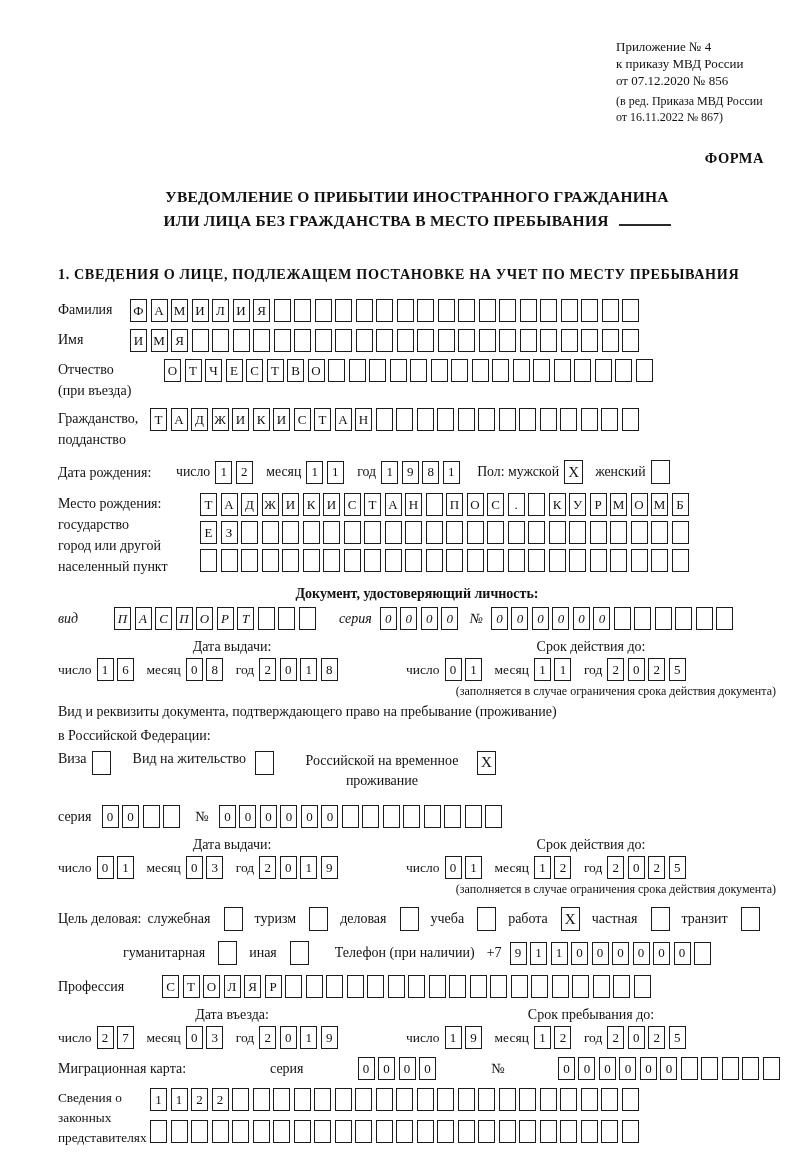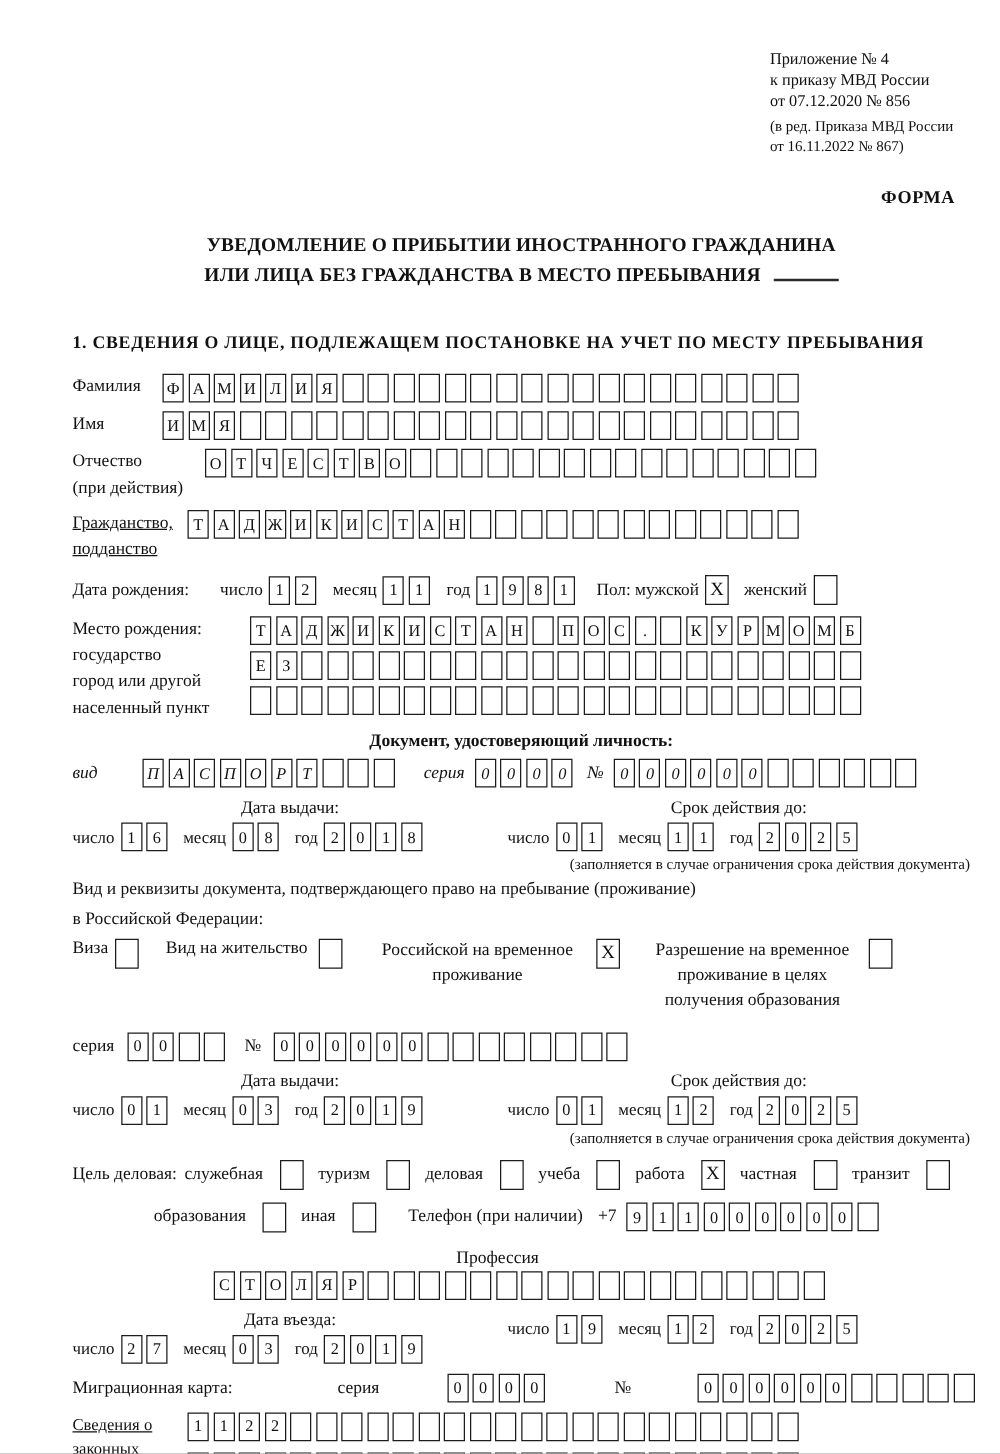--- a/index.html
+++ b/index.html
@@ -12,21 +12,21 @@
   }
   .ref { margin-left:558px; font-size:13px; line-height:1.32; }
   .ref .sub { font-size:12px; margin-top:5px; line-height:1.3; }
   .forma { text-align:right; padding-right:12px; font-weight:bold; font-size:14.5px; margin-top:24px; letter-spacing:0.5px; }
   .title { text-align:center; font-weight:bold; font-size:15.5px; margin-top:18px; line-height:1.6; letter-spacing:0.2px; }
   .blank-line { display:inline-block; width:52px; border-bottom:2.2px solid #2a2a2a; margin-left:10px; height:14px; vertical-align:baseline; }
   .sec-heading { font-weight:bold; font-size:14.2px; margin-top:32px; letter-spacing:0.6px; white-space:nowrap; }
 
   .row { display:flex; align-items:flex-start; margin-top:7px; }
   .lbl { font-size:14px; line-height:1.5; flex-shrink:0; }
-  .w72 { width:72px; } .w106 { width:106px; } .w142 { width:142px; } .w92 { width:92px;text-decoration:underline; }
+  .w72 { width:72px; } .w106 { width:106px; } .w142 { width:142px; } .w92 { width:92px; }
 
   .boxes { display:flex; flex-wrap:nowrap; }
   .cell {
     width:17px; height:23px; border:1.7px solid #1c1c1c; margin-right:3.5px;
     display:inline-flex; align-items:center; justify-content:center;
     font-size:13px; flex-shrink:0; background:#fff;
   }
   .cb {
     width:19px; height:24px; border:1.8px solid #1c1c1c;
     display:inline-flex; align-items:center; justify-content:center;
@@ -152,21 +152,21 @@
         <span class="cell"></span>
         <span class="cell"></span>
         <span class="cell"></span>
         <span class="cell"></span>
       </div>
   </div>
 
   <div class="row">
     <div class="lbl w106">
       <div>Отчество</div>
-      <div>(при действия)</div>
+      <div>(при въезда)</div>
     </div>
     <div class="boxes">
         <span class="cell">О</span>
         <span class="cell">Т</span>
         <span class="cell">Ч</span>
         <span class="cell">Е</span>
         <span class="cell">С</span>
         <span class="cell">Т</span>
         <span class="cell">В</span>
         <span class="cell">О</span>
@@ -435,24 +435,20 @@
       <span class="cb" style="margin-left:5px;"></span>
     </div>
     <div class="opt">
       <span class="opt-label">Вид на жительство</span>
       <span class="cb"></span>
     </div>
     <div class="opt">
       <span class="opt-label center wlab170">Российской на временное проживание</span>
       <span class="cb">X</span>
     </div>
-    <div class="opt">
-      <span class="opt-label center wlab168">Разрешение на временное проживание в целях получения образования</span>
-      <span class="cb"></span>
-    </div>
   </div>
 
   <div class="row" style="align-items:center; margin-top:14px;">
     <div class="lbl" style="margin-right:10px;">серия</div>
     <div class="boxes">
         <span class="cell">0</span>
         <span class="cell">0</span>
         <span class="cell"></span>
         <span class="cell"></span>
       </div>
@@ -535,41 +531,41 @@
     <span class="cb"></span>
     <span class="p-lbl">работа</span>
     <span class="cb">X</span>
     <span class="p-lbl">частная</span>
     <span class="cb"></span>
     <span class="p-lbl">транзит</span>
     <span class="cb"></span>
   </div>
 
   <div class="purpose-row indent65">
-    <span class="p-lbl">образования</span>
+    <span class="p-lbl">гуманитарная</span>
     <span class="cb"></span>
     <span class="p-lbl">иная</span>
     <span class="cb"></span>
     <span class="phone-lbl">Телефон (при наличии)</span>
     <span class="phone-prefix">+7</span>
     <span class="boxes">
         <span class="cell">9</span>
         <span class="cell">1</span>
         <span class="cell">1</span>
         <span class="cell">0</span>
         <span class="cell">0</span>
         <span class="cell">0</span>
         <span class="cell">0</span>
         <span class="cell">0</span>
         <span class="cell">0</span>
         <span class="cell"></span>
       </span>
   </div>
 
-  <div class="row" style="align-items:center; margin-top:10px;flex-direction:column;">
+  <div class="row" style="align-items:center; margin-top:10px;">
     <div class="lbl" style="width:104px;">Профессия</div>
     <div class="boxes">
         <span class="cell">С</span>
         <span class="cell">Т</span>
         <span class="cell">О</span>
         <span class="cell">Л</span>
         <span class="cell">Я</span>
         <span class="cell">Р</span>
         <span class="cell"></span>
         <span class="cell"></span>
@@ -609,20 +605,21 @@
         <span class="sl">год</span>
         <span class="boxes">
             <span class="cell">2</span>
             <span class="cell">0</span>
             <span class="cell">1</span>
             <span class="cell">9</span>
           </span>
       </div>
     </div>
     <div class="dcol right">
+      <div class="dtitle">Срок пребывания до:</div>
       <div class="df">
         <span class="sl">число</span>
         <span class="boxes">
             <span class="cell">1</span>
             <span class="cell">9</span>
           </span>
         <span class="sl">месяц</span>
         <span class="boxes">
             <span class="cell">1</span>
             <span class="cell">2</span>

